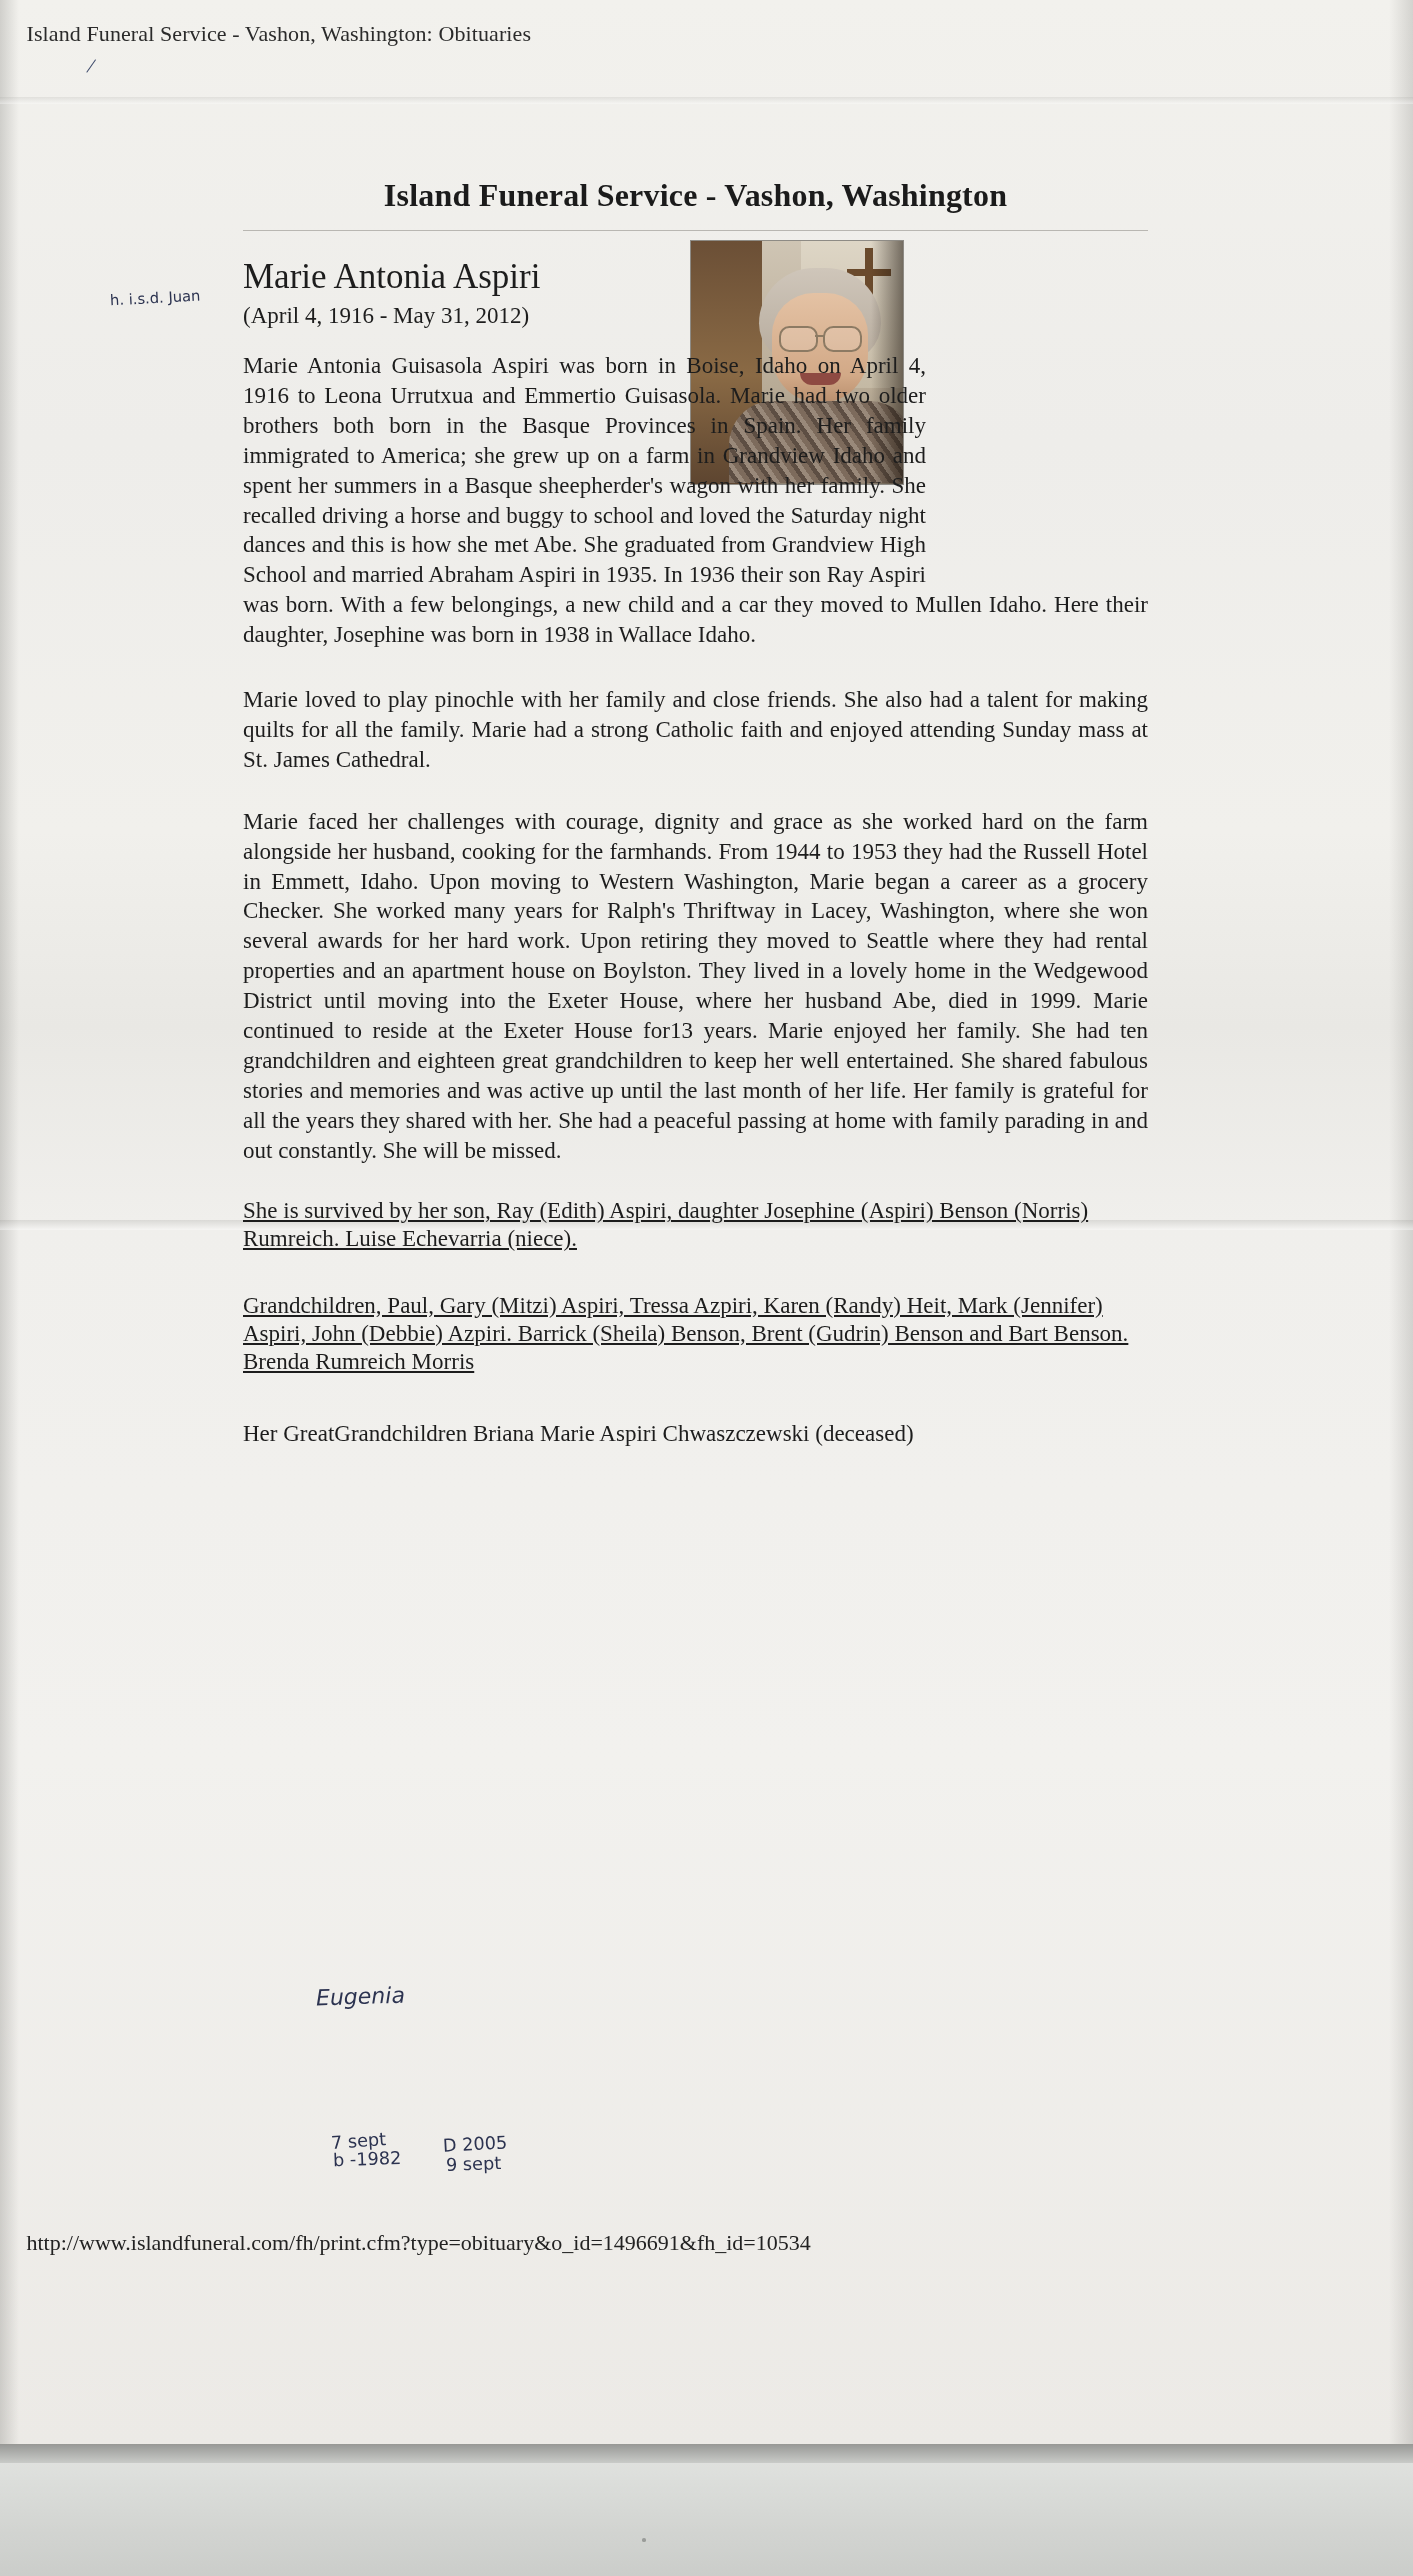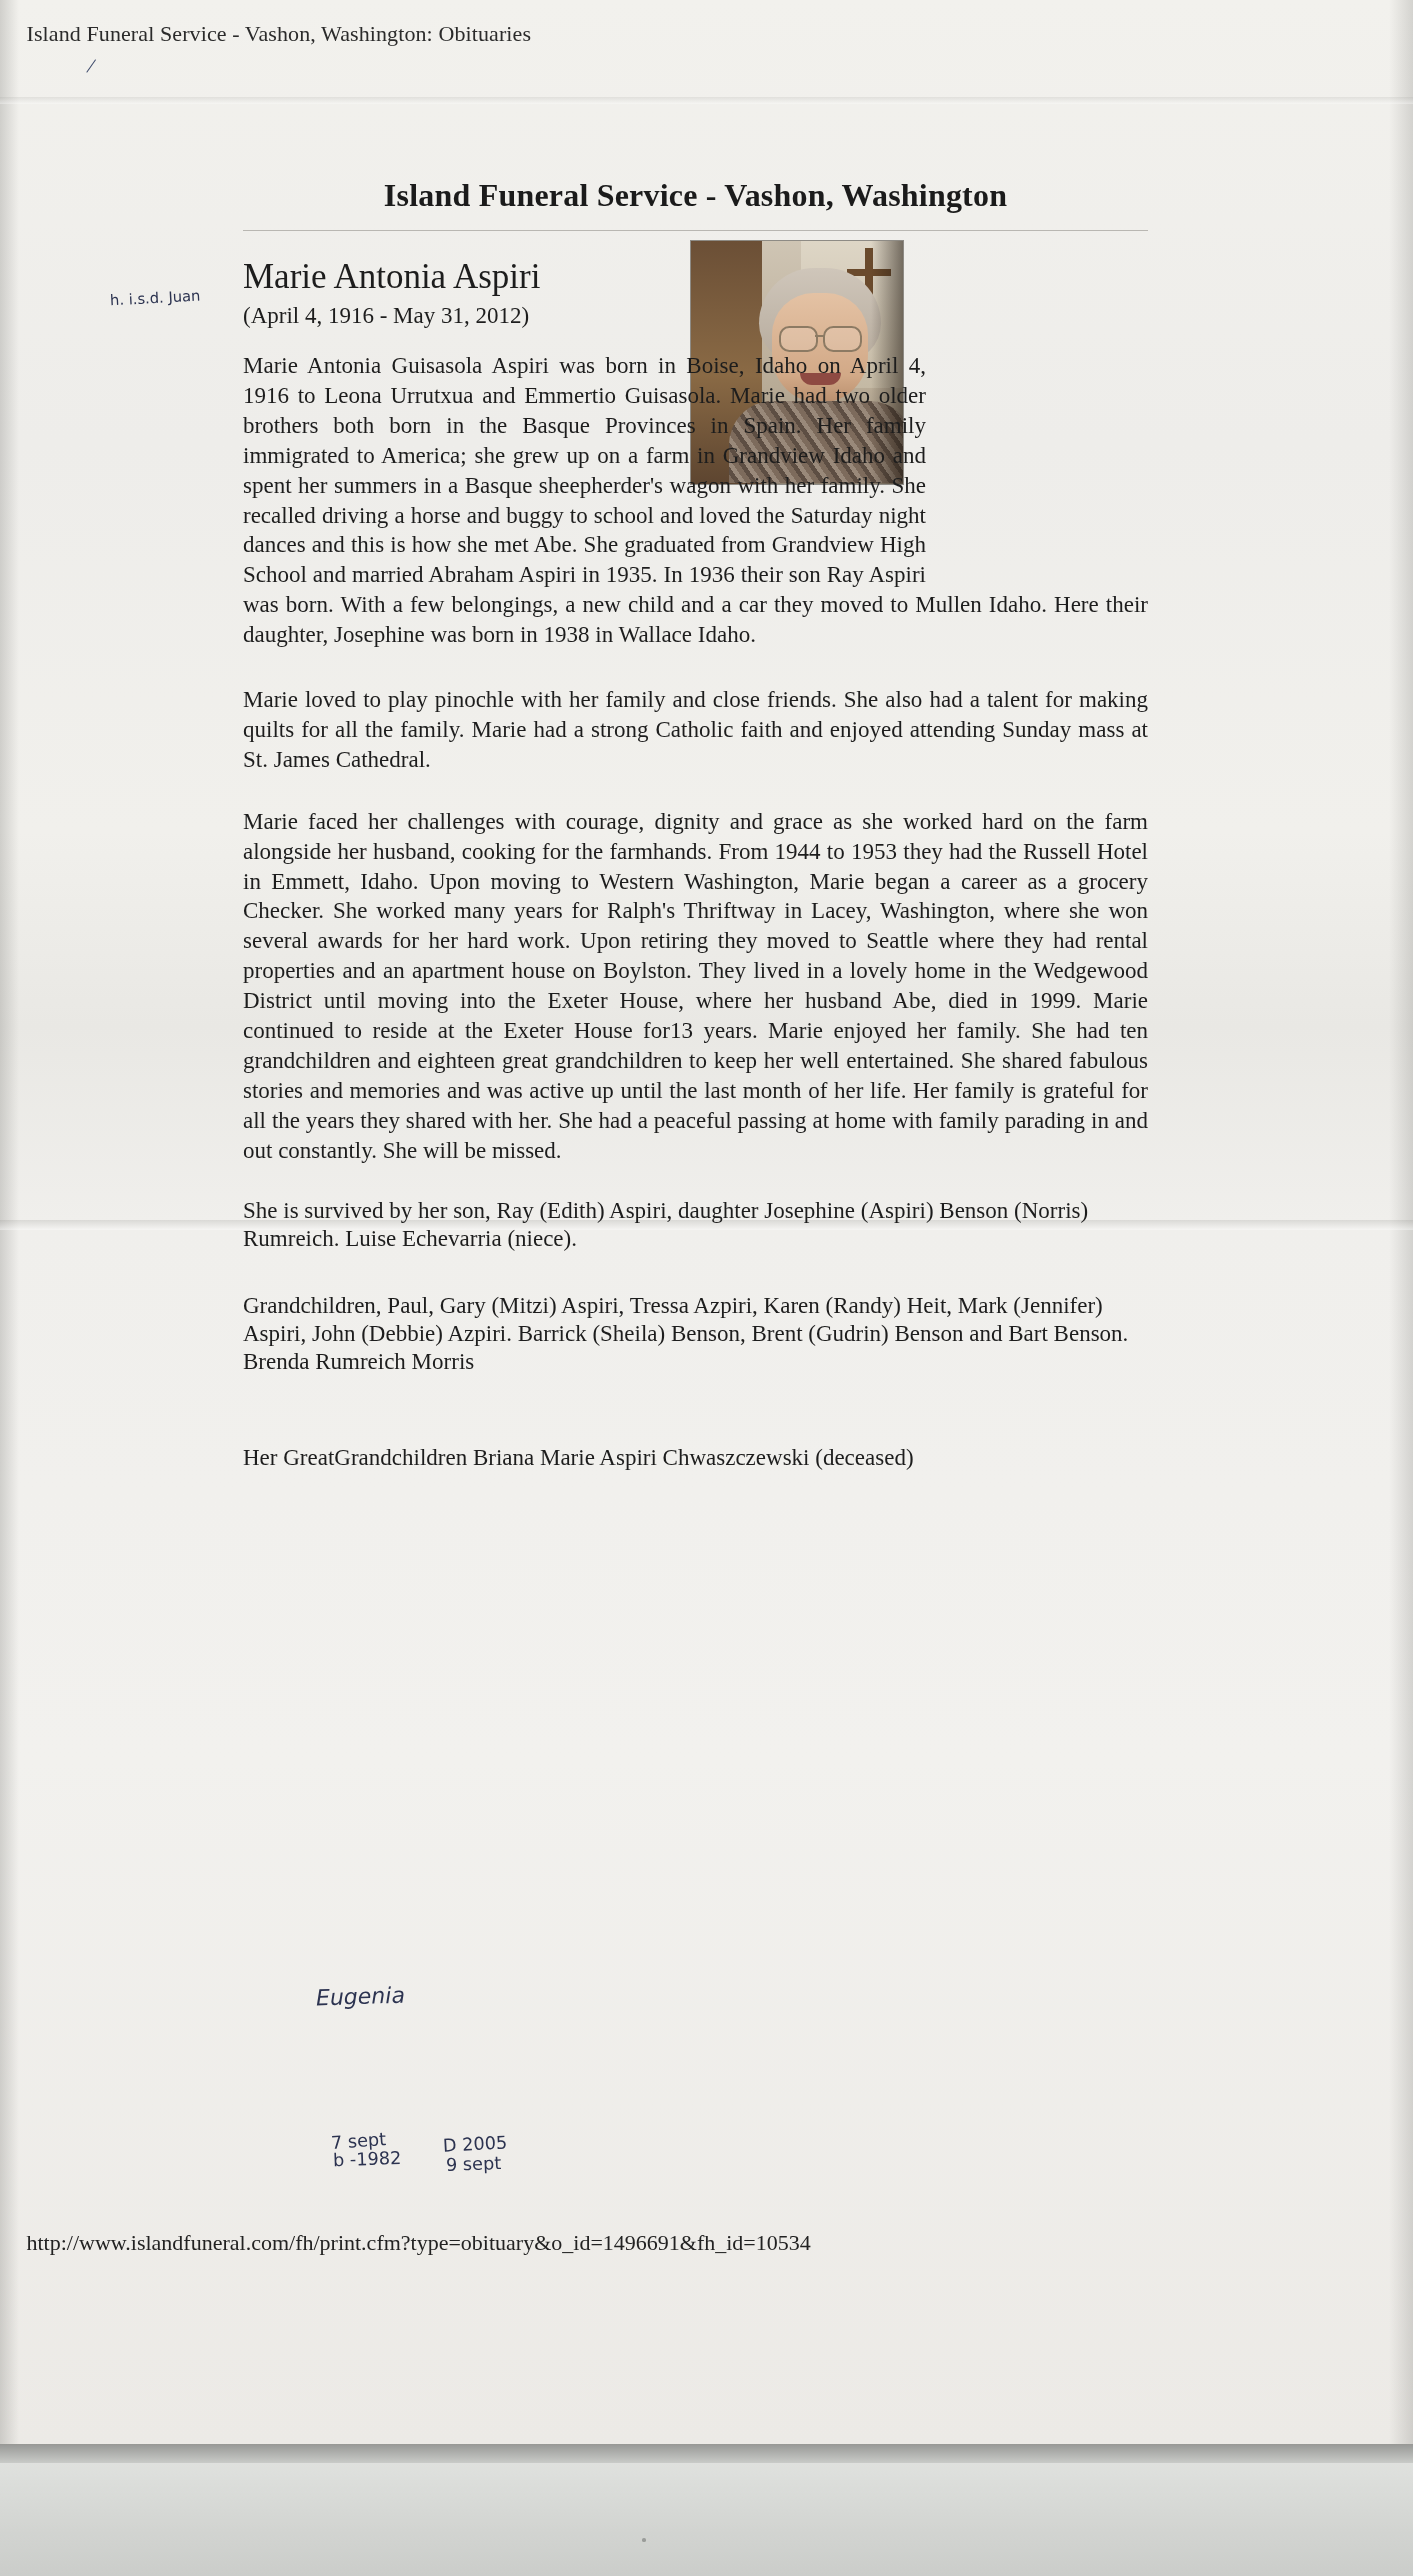--- a/index.html
+++ b/index.html
@@ -206,21 +206,21 @@
   #para-1-wrap {
     position: relative;
   }
   
   #photo-float {
     float: right;
     width: 222px;
     height: 230px;
     shape-outside: inset(0);
   }
-  .para.left { text-align: left; }
+  .para.left { text-align: left; text-decoration: underline; }
 
   
   .hand {
     position: absolute;
     font-family: "DejaVu Sans", sans-serif;
     color: #2c3350;
     white-space: nowrap;
   }
   #hand-1 {
     left: 110px; top: 289px;
@@ -305,21 +305,21 @@
       <div id="para-1-wrap">
         <div id="photo-float"></div>
         <p class="para" id="para-1">Marie Antonia Guisasola Aspiri was born in Boise, Idaho on April 4, 1916 to Leona Urrutxua and Emmertio Guisasola. Marie had two older brothers both born in the Basque Provinces in Spain. Her family immigrated to America; she grew up on a farm in Grandview Idaho and spent her summers in a Basque sheepherder's wagon with her family. She recalled driving a horse and buggy to school and loved the Saturday night dances and this is how she met Abe. She graduated from Grandview High School and married Abraham Aspiri in 1935. In 1936 their son Ray Aspiri was born. With a few belongings, a new child and a car they moved to Mullen Idaho. Here their daughter, Josephine was born in 1938 in Wallace Idaho.</p>
       </div>
     </div>
 
     <p class="para">Marie loved to play pinochle with her family and close friends. She also had a talent for making quilts for all the family. Marie had a strong Catholic faith and enjoyed attending Sunday mass at St. James Cathedral.</p>
     <p class="para" style="margin-top:32px;">Marie faced her challenges with courage, dignity and grace as she worked hard on the farm alongside her husband, cooking for the farmhands. From 1944 to 1953 they had the Russell Hotel in Emmett, Idaho. Upon moving to Western Washington, Marie began a career as a grocery Checker. She worked many years for Ralph's Thriftway in Lacey, Washington, where she won several awards for her hard work. Upon retiring they moved to Seattle where they had rental properties and an apartment house on Boylston. They lived in a lovely home in the Wedgewood District until moving into the Exeter House, where her husband Abe, died in 1999. Marie continued to reside at the Exeter House for13 years. Marie enjoyed her family. She had ten grandchildren and eighteen great grandchildren to keep her well entertained. She shared fabulous stories and memories and was active up until the last month of her life. Her family is grateful for all the years they shared with her. She had a peaceful passing at home with family parading in and out constantly. She will be missed.</p>
     <p class="para left" style="margin-top:32px; line-height:1.22;">She is survived by her son, Ray (Edith) Aspiri, daughter Josephine (Aspiri) Benson (Norris) Rumreich. Luise Echevarria (niece).</p>
     <p class="para left" style="margin-top:38px; line-height:1.22;">Grandchildren, Paul, Gary (Mitzi) Aspiri, Tressa Azpiri, Karen (Randy) Heit, Mark (Jennifer) Aspiri, John (Debbie) Azpiri. Barrick (Sheila) Benson, Brent (Gudrin) Benson and Bart Benson. Brenda Rumreich Morris</p>
-    <p class="para" style="margin-top:67px;">Her GreatGrandchildren Briana Marie Aspiri Chwaszczewski (deceased)</p>
+    <p class="para" style="margin-top:43px;">Her GreatGrandchildren Briana Marie Aspiri Chwaszczewski (deceased)</p>
   </div>
 
   <span class="hand" id="hand-1">h. i.s.d. Juan</span>
   <span class="hand" id="hand-eugenia">Eugenia</span>
   <span class="hand" id="hand-date1">7 sept</span>
   <span class="hand" id="hand-date2">b -1982</span>
   <span class="hand" id="hand-date3">D 2005</span>
   <span class="hand" id="hand-date4">9 sept</span>
 
   <div id="footer-url">http://www.islandfuneral.com/fh/print.cfm?type=obituary&amp;o_id=1496691&amp;fh_id=10534</div>

